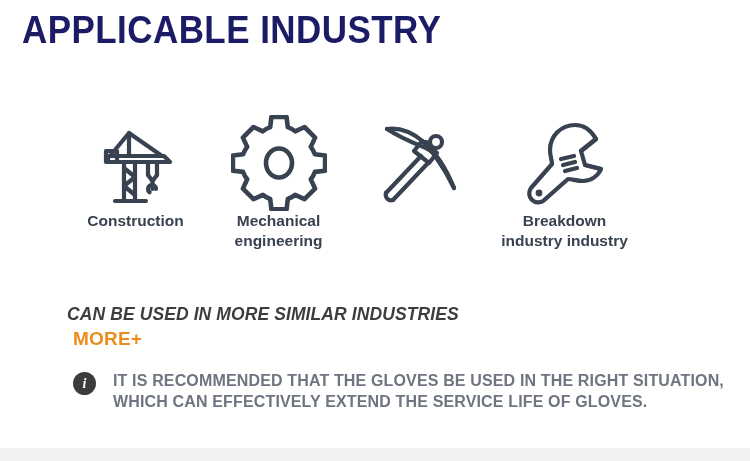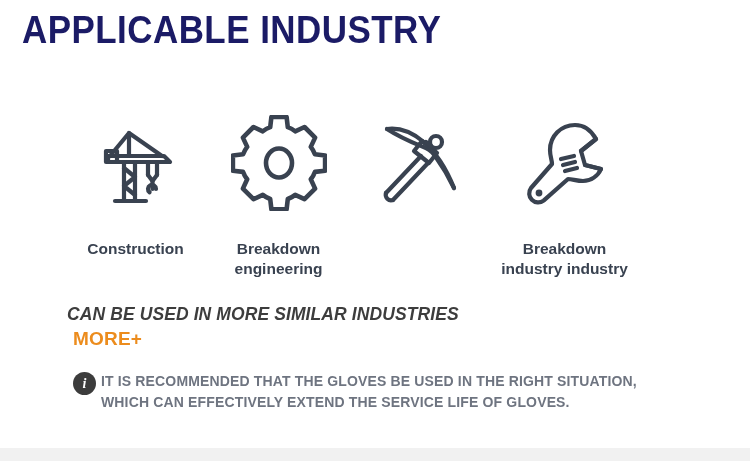--- a/index.html
+++ b/index.html
@@ -58,21 +58,21 @@
   .industry-icon {
     height: 96px;
     display: flex;
     align-items: center;
     justify-content: center;
   }
   .industry-icon svg {
     display: block;
   }
   .industry-label {
-    margin-top: 28px;
+    margin-top: 0;
     font-size: 15.5px;
     line-height: 20px;
     font-weight: bold;
     color: #394250;
     text-align: center;
     max-width: 136px;
   }
 
   
   .headline {
@@ -117,22 +117,22 @@
     color: #ffffff;
     font-size: 14px;
     font-weight: bold;
     font-style: italic;
     line-height: 23px;
     text-align: center;
     font-family: "Liberation Serif", serif;
     margin-top: 1px;
   }
   .note-text {
-    margin-left: 5px;
-    font-size: 14px;
+    margin-left: 17px;
+    font-size: 16px;
     line-height: 20.5px;
     font-weight: bold;
     color: #6e7480;
     letter-spacing: 0.15px;
   }
   .note-line {
     display: block;
     white-space: nowrap;
   }
 
@@ -193,21 +193,21 @@
                    A26 26 0 0 1 79.8 75.3 L84.1 84.6
                    L73.5 95.2 L64.2 90.9
                    A26 26 0 0 1 56.8 95.0 L55.6 105.2 H40.4 L39.2 95.0
                    A26 26 0 0 1 31.8 90.9 L22.5 95.2 L11.9 84.6 L16.2 75.3
                    A26 26 0 0 1 12.1 67.9 L1.9 66.7 V51.5 L12.1 50.3
                    A26 26 0 0 1 16.2 42.9 L11.9 33.6 L22.5 23.0 L31.8 27.3
                    A26 26 0 0 1 39.2 23.2 Z" transform="translate(0,-11) scale(1)"></path>
           <ellipse cx="48" cy="48" rx="13" ry="14.5"></ellipse>
         </svg>
       </div>
-      <div class="industry-label">Breakdown engineering</div>
+      <div class="industry-label">Mechanical engineering</div>
     </div>
 
     <div class="industry-item">
       <div class="industry-icon">
         <svg width="96" height="96" viewBox="0 0 96 96" fill="none" stroke="#394250" stroke-width="4.2" stroke-linecap="round" stroke-linejoin="round">
 
           <path d="M13 14 C36 11 63 30 80 73"></path>
           <path d="M13 14 C30 25 45 30 54 34"></path>
           <path d="M80 73 C72 56 66 48 61 41"></path>
           <path d="M54 34 C57 36 59 38 61 41"></path>

